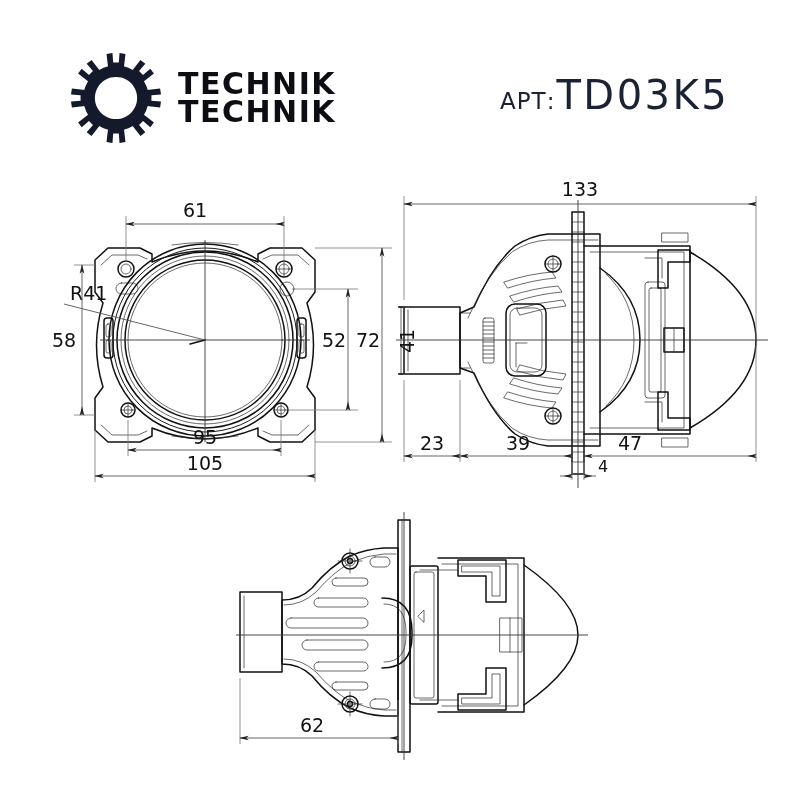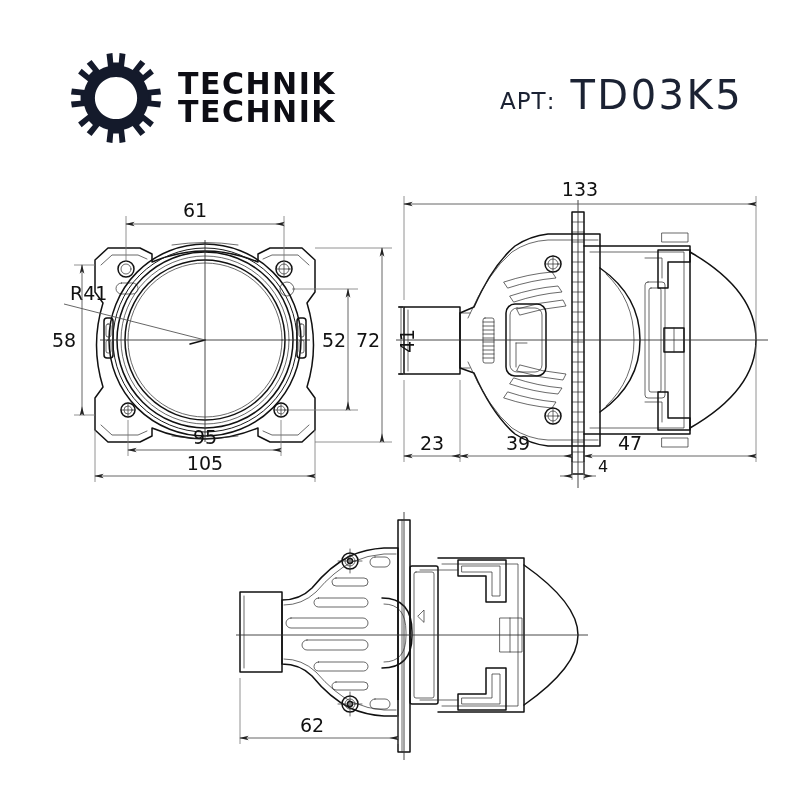--- a/index.html
+++ b/index.html
@@ -51,21 +51,21 @@
     white-space: nowrap;
   }
 
   
   #part-number {
     position: absolute;
     left: 500px;
     top: 72px;
     display: flex;
     align-items: baseline;
-    gap: 15px;
+    gap: 1px;
     color: #1b2233;
   }
   #part-number .pn-label {
     font-family: "DejaVu Sans", sans-serif;
     font-size: 23px;
     font-weight: 400;
     letter-spacing: 1px;
   }
   #part-number .pn-value {
     font-family: "DejaVu Sans", sans-serif;

